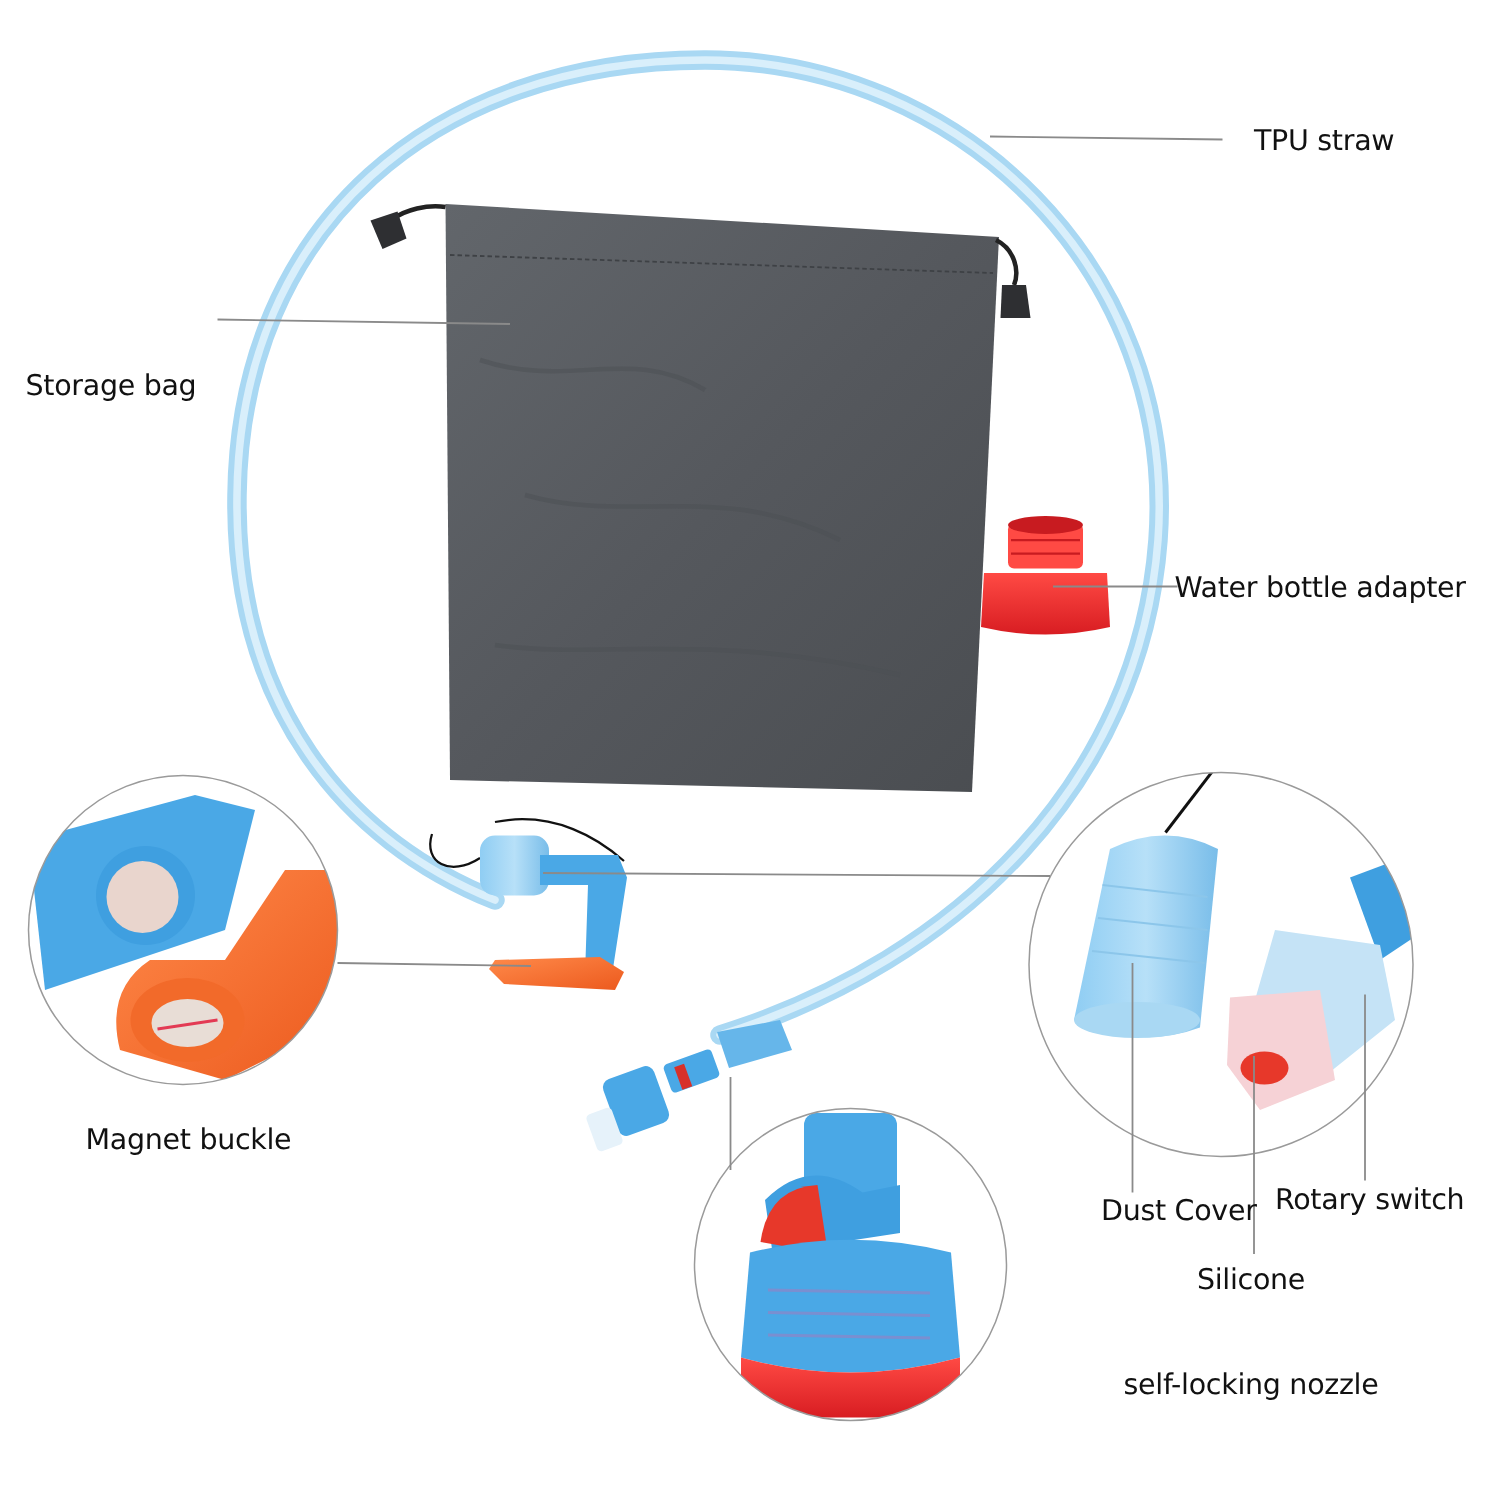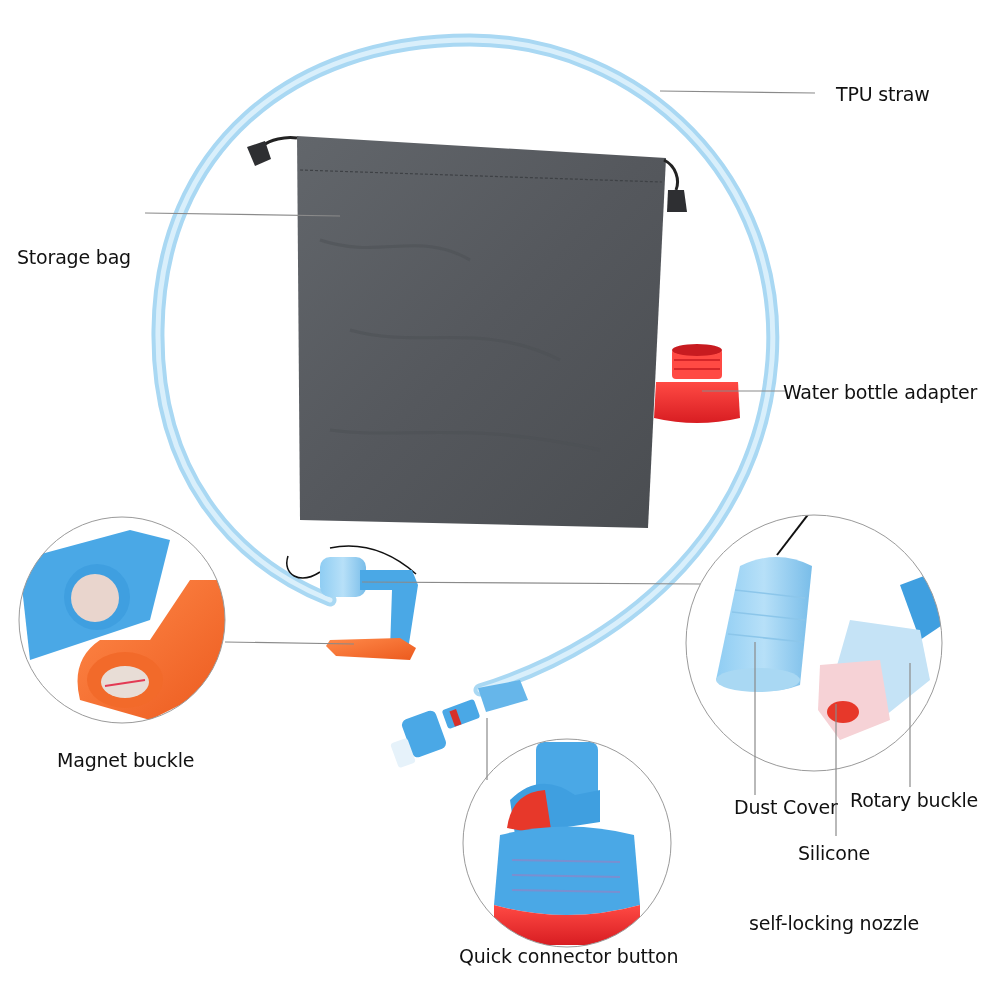--- a/index.html
+++ b/index.html
@@ -147,18 +147,17 @@
     <line x1="836" y1="704" x2="836" y2="836"></line>
     <line x1="910" y1="663" x2="910" y2="787"></line>
   </g>
 </svg>
 
 <div class="label" style="left:836px;top:83px;">TPU straw</div>
 <div class="label" style="left:17px;top:202px;margin-top:44px;">Storage bag</div>
 <div class="label" style="left:783px;top:381px;">Water bottle adapter</div>
 <div class="label" style="left:57px;top:749px;">Magnet buckle</div>
 <div class="label" style="left:700px;top:796px;margin-left:34px;">Dust Cover</div>
-<div class="label" style="left:850px;top:789px;">Rotary buckle</div>
+<div class="label" style="left:850px;top:789px;">Rotary switch</div>
 <div class="label center" style="left:834px;top:842px;">Silicone</div>
 <div class="label center" style="left:834px;top:912px;">self-locking nozzle</div>
-<div class="label" style="left:459px;top:945px;">Quick connector button</div>
 
 </div>
 
 </body></html>

